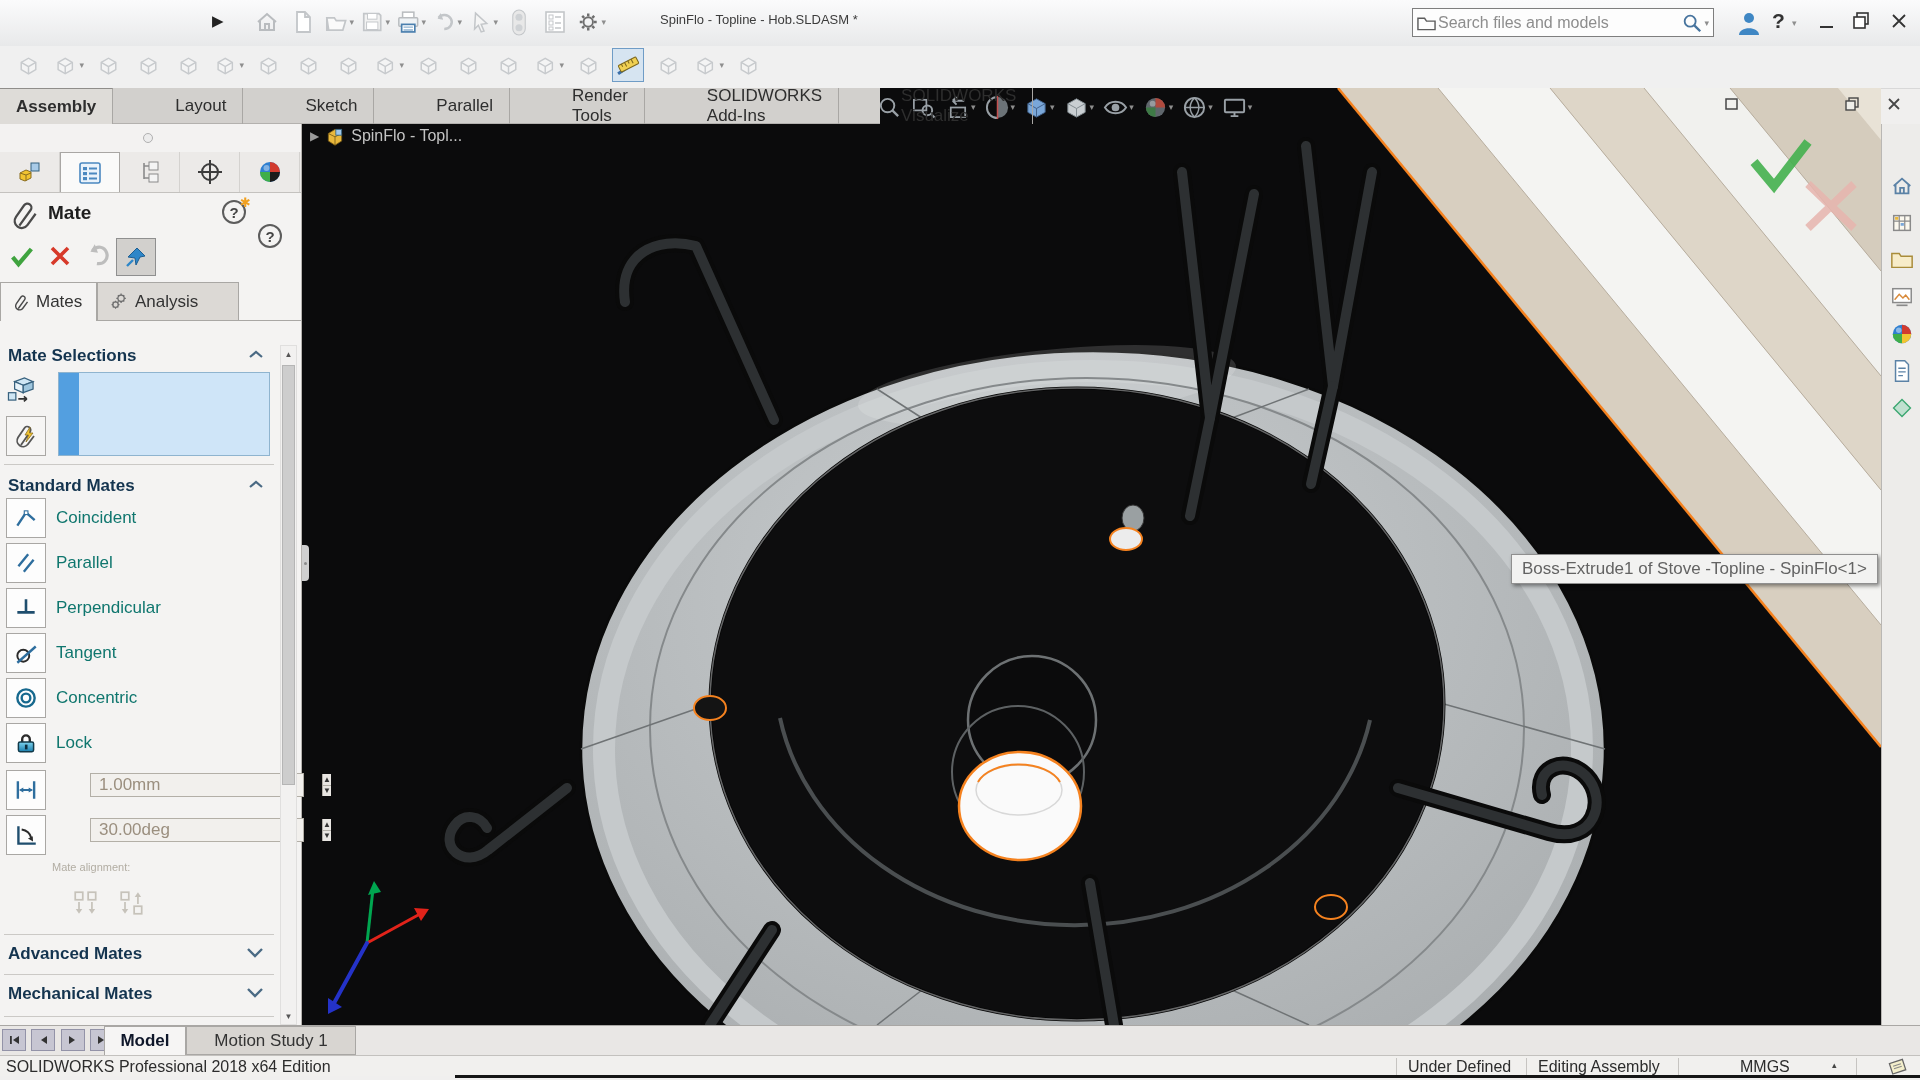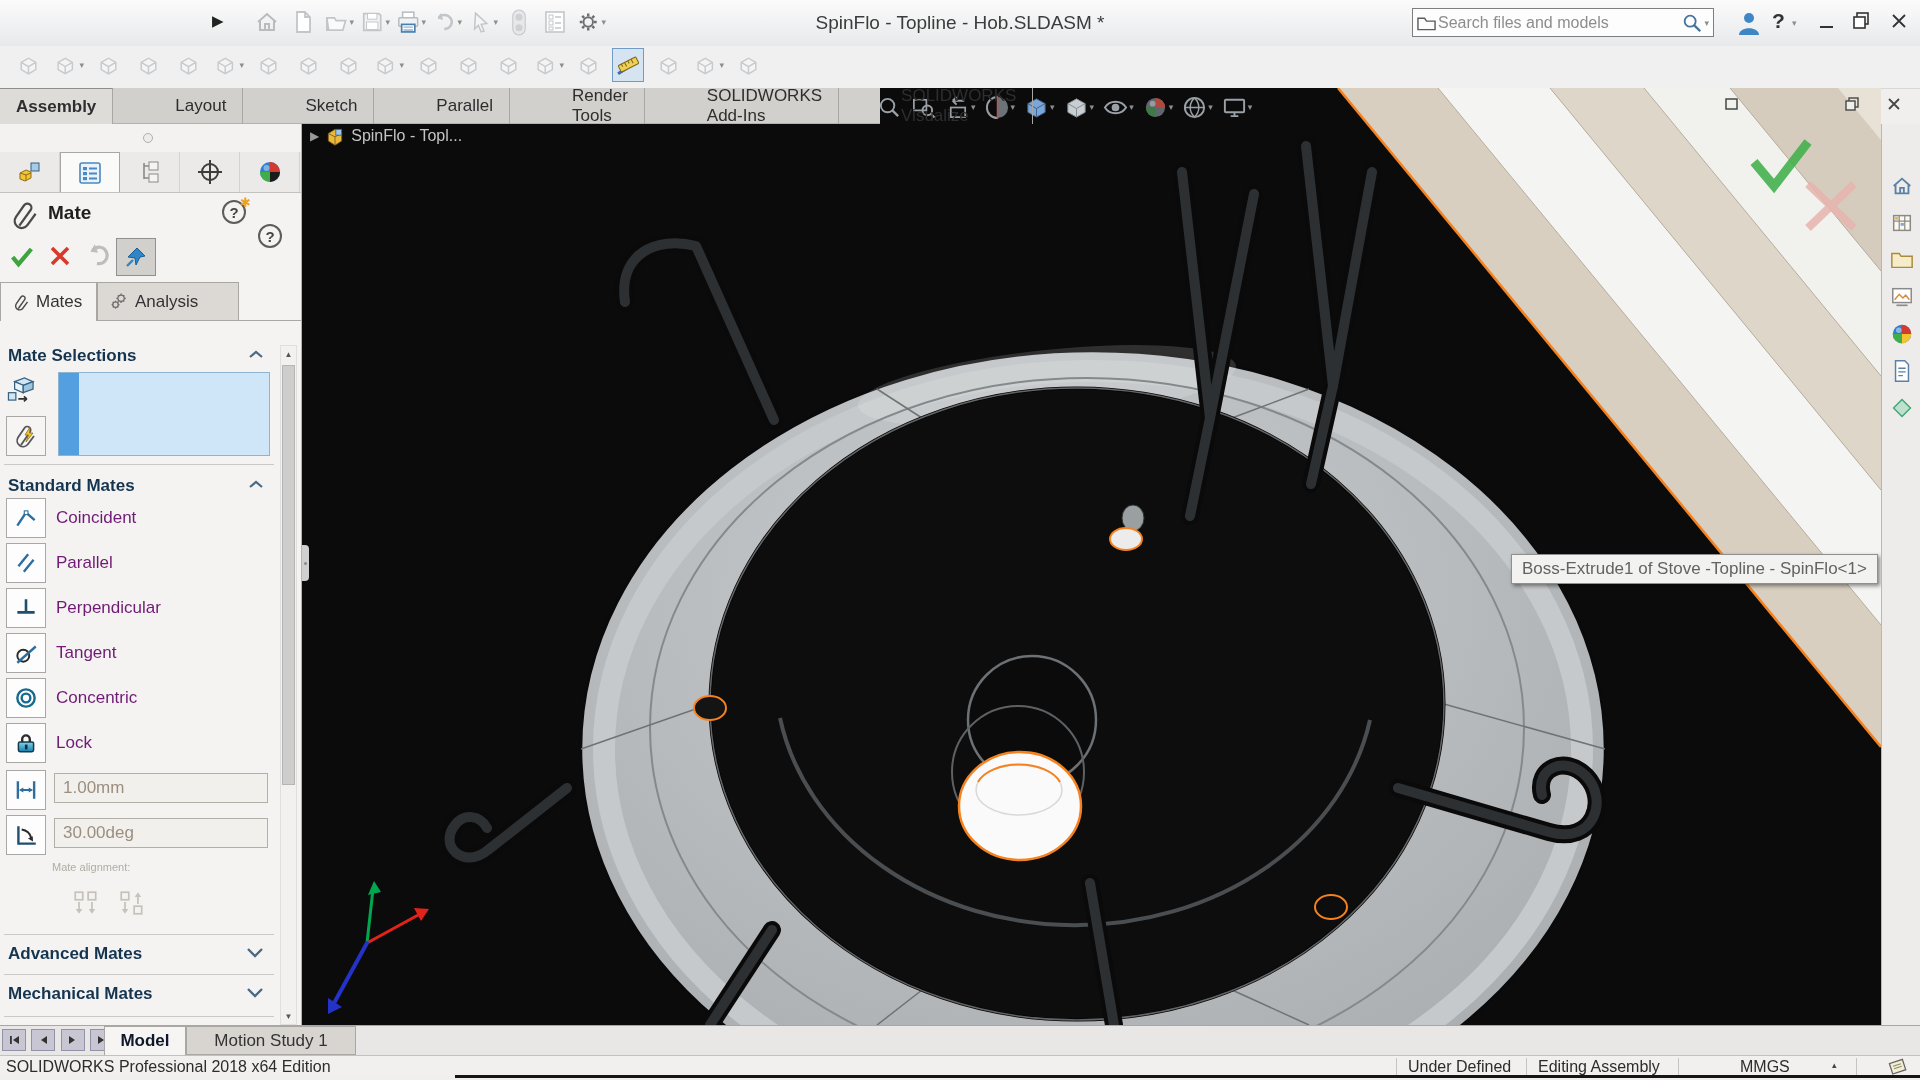--- a/index.html
+++ b/index.html
@@ -11,21 +11,21 @@
   
   .titlebar{left:0;top:0;width:1920px;height:46px;
     background:linear-gradient(#fbfbfc,#e8e9ea);border-bottom:1px solid #cfcfcf;}
   .logo{left:0;top:0;width:206px;height:45px;background:linear-gradient(#ffffff,#d9d9d9);
         border-right:1px solid #bdbdbd;display:flex;align-items:center;padding-left:10px;box-sizing:border-box;}
   .logo .brandtxt{color:#cf2030;font-size:22px;font-weight:bold;font-style:italic;letter-spacing:.5px;margin-left:6px;}
   .flyout{left:212px;top:12px;color:#222;font-size:15px;}
   .qat{left:252px;top:7px;display:flex;align-items:center;gap:6px;}
   .ticon{width:30px;height:30px;display:inline-flex;align-items:center;justify-content:center;position:relative;}
   .dd{font-style:normal;font-size:9px;color:#8e8e8e;margin-left:1px;}
-  .wtitle{left:660px;top:12px;width:600px;text-align:center;color:#3c3c3c;font-size:19px;}
+  .wtitle{left:660px;top:12px;width:600px;text-align:left;color:#3c3c3c;font-size:13px;}
   .search{left:1412px;top:8px;width:302px;height:29px;background:#fdfdfd;border:1px solid #7e7e7e;
           display:flex;align-items:center;padding:0 4px;box-sizing:border-box;}
   .search input{border:0;outline:none;flex:1;font-size:16px;color:#444;background:transparent;
                 font-family:"Liberation Sans",sans-serif;}
   .search input::placeholder{color:#8d8d8d;}
   
   .toolbar2{left:0;top:46px;width:1920px;height:42px;background:#f0f0f0;border-bottom:1px solid #d8d8d8;
             display:flex;align-items:center;}
   .t2wrap{left:12px;top:48px;display:flex;align-items:center;gap:8px;}
   .t2icon{width:32px;height:34px;display:inline-flex;align-items:center;justify-content:center;}
@@ -54,22 +54,22 @@
   .ptab{width:60px;height:40px;display:flex;align-items:center;justify-content:center;border-right:1px solid #d4d2cf;box-sizing:border-box;}
   .ptab.active{background:#fafaf9;border:1px solid #a9a7a4;border-bottom:0;}
   .mate-title{font-size:19px;font-weight:bold;color:#1f1f1f;}
   .help{width:24px;height:24px;border:2px solid #5c5c5c;border-radius:50%;display:flex;align-items:center;justify-content:center;
         color:#444;font-weight:bold;font-size:15px;position:relative;box-sizing:border-box;}
   .help .star{position:absolute;top:-7px;right:-7px;color:#f0a020;font-size:13px;}
   .mtab{display:flex;align-items:center;gap:6px;padding:0 12px;height:39px;font-size:17px;color:#333;box-sizing:border-box;}
   .sect{font-size:17px;font-weight:bold;color:#14344f;}
   .mitem-box{width:40px;height:40px;background:#fdfdfd;border:1px solid #a9a7a4;box-sizing:border-box;
              display:flex;align-items:center;justify-content:center;}
-  .mitem-label{font-size:17px;color:#701a75;}
-  .numfield{height:30px;background:#f2f0ed;border:1px solid #b3afa7;box-sizing:border-box;display:flex;}
+  .mitem-label{font-size:17px;color:#0f766e;}
+  .numfield{height:24px;background:#f2f0ed;border:1px solid #b3afa7;box-sizing:border-box;display:flex;margin-left:36px;}
   .numfield input{border:0;outline:none;background:transparent;flex:1;font-size:17px;color:#9b8f7f;padding-left:8px;
                   font-family:"Liberation Sans",sans-serif;}
   .spin{width:24px;border-left:1px solid #b3afa7;display:flex;flex-direction:column;}
   .spin b{flex:1;display:flex;align-items:center;justify-content:center;font-size:8px;color:#333;background:#e9e6e2;font-weight:normal;}
   .spin b:first-child{border-bottom:1px solid #b3afa7;}
   .divider{height:1px;background:#cbc9c6;}
   .grayed{color:#b2ada3;}
   .chev{position:absolute;}
   
   .sbar{left:280px;top:221px;width:17px;height:680px;background:#f2f1f0;border:1px solid #e0dfde;box-sizing:border-box;}

